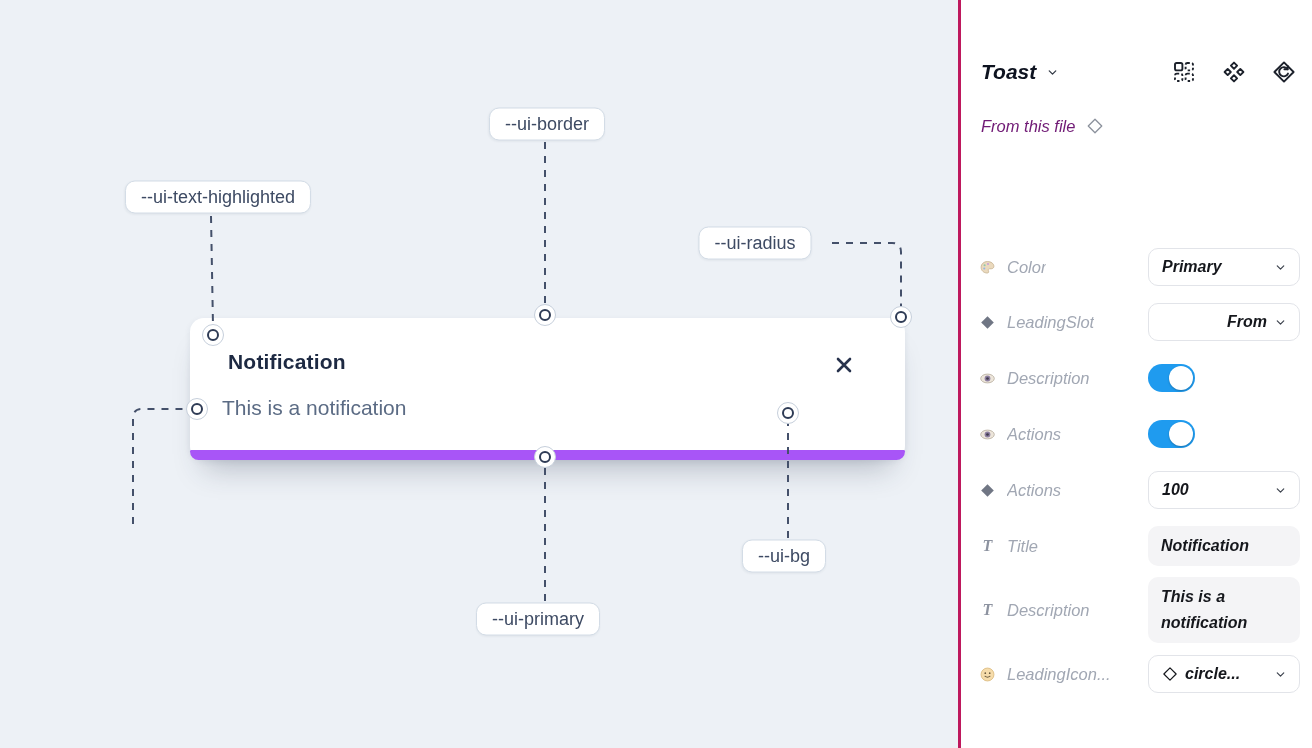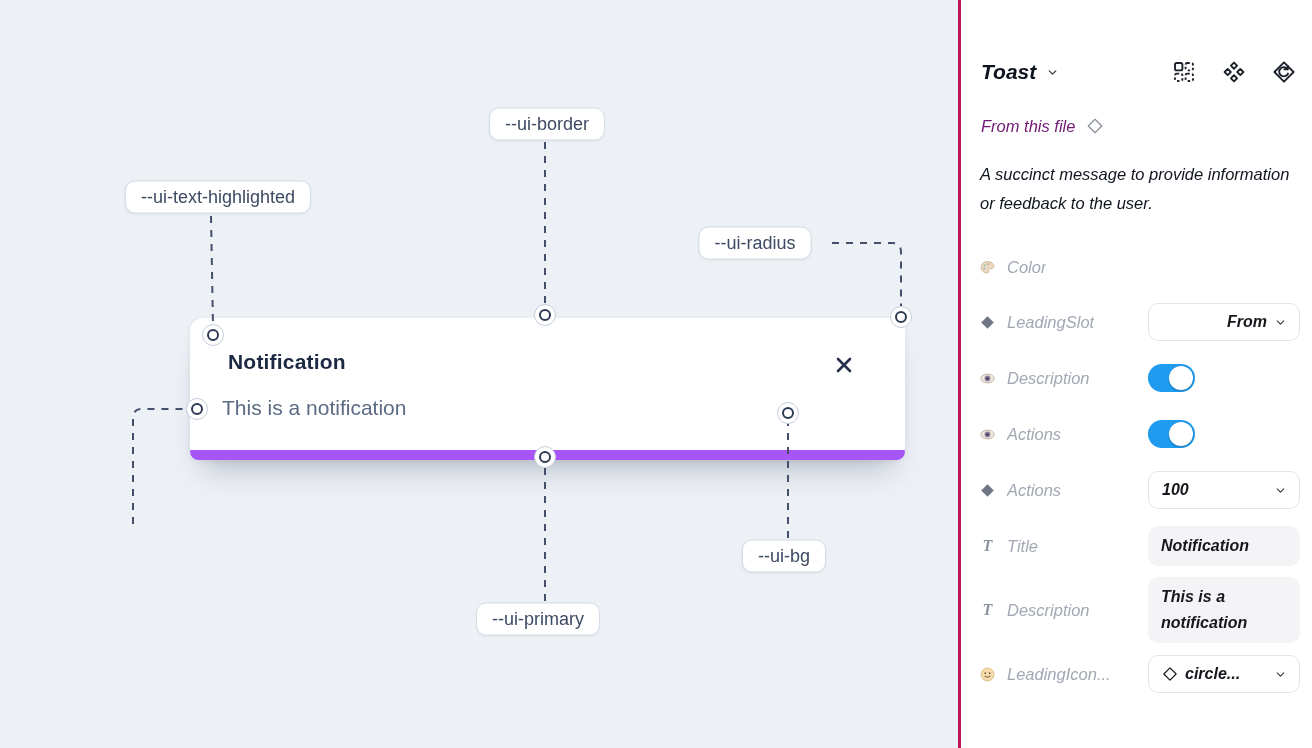--- a/index.html
+++ b/index.html
@@ -202,32 +202,37 @@
       </div>
     </div>
 
     <div class="from-file">
       <span>From this file</span>
       <svg width="18" height="18" viewBox="0 0 24 24">
         <path d="M12 3 L21 12 L12 21 L3 12 Z" fill="none" stroke="#8b919c" stroke-width="1.7" stroke-linejoin="round"></path>
       </svg>
     </div>
 
-    <div class="panel-desc">A succinct message to provide information or feedback to the user.</div>
 
     <div class="prow" style="top:248px; height:38px;">
       <div class="prow-label">
         <svg class="ricon" viewBox="0 0 20 20">
           <path d="M10 3 C5.5 3 2.5 6 2.5 9.8 C2.5 13.6 5.6 16.5 9.6 16.5 C10.8 16.5 11.4 15.9 11.4 15 C11.4 14.1 10.8 13.8 10.8 13 C10.8 12.1 11.6 11.5 12.7 11.5 L14.4 11.5 C16.2 11.5 17.5 10.3 17.5 8.6 C17.5 5.4 14.1 3 10 3 Z" fill="#ead9bd" stroke="#c8b492" stroke-width="1"></path>
           <circle cx="6.6" cy="7.4" r="1.2" fill="#8fc9a8"></circle>
           <circle cx="10.6" cy="6" r="1.2" fill="#c49bd8"></circle>
           <circle cx="6.2" cy="11.2" r="1.2" fill="#92b4e4"></circle>
         </svg>
         <span class="lbl">Color</span>
       </div>
+      <div class="control select">
+        <span class="select-value">Primary</span>
+        <svg class="chev" viewBox="0 0 24 24">
+          <polyline points="6 9 12 15 18 9" fill="none" stroke="#3c424d" stroke-width="2.2" stroke-linecap="round" stroke-linejoin="round"></polyline>
+        </svg>
+      </div>
     </div>
 
     <div class="prow" style="top:303px; height:38px;text-align:right;">
       <div class="prow-label">
         <svg class="ricon" viewBox="0 0 20 20">
           <path d="M10 2.6 L17.4 10 L10 17.4 L2.6 10 Z" fill="#707684"></path>
         </svg>
         <span class="lbl">LeadingSlot</span>
       </div>
       <div class="control select">

